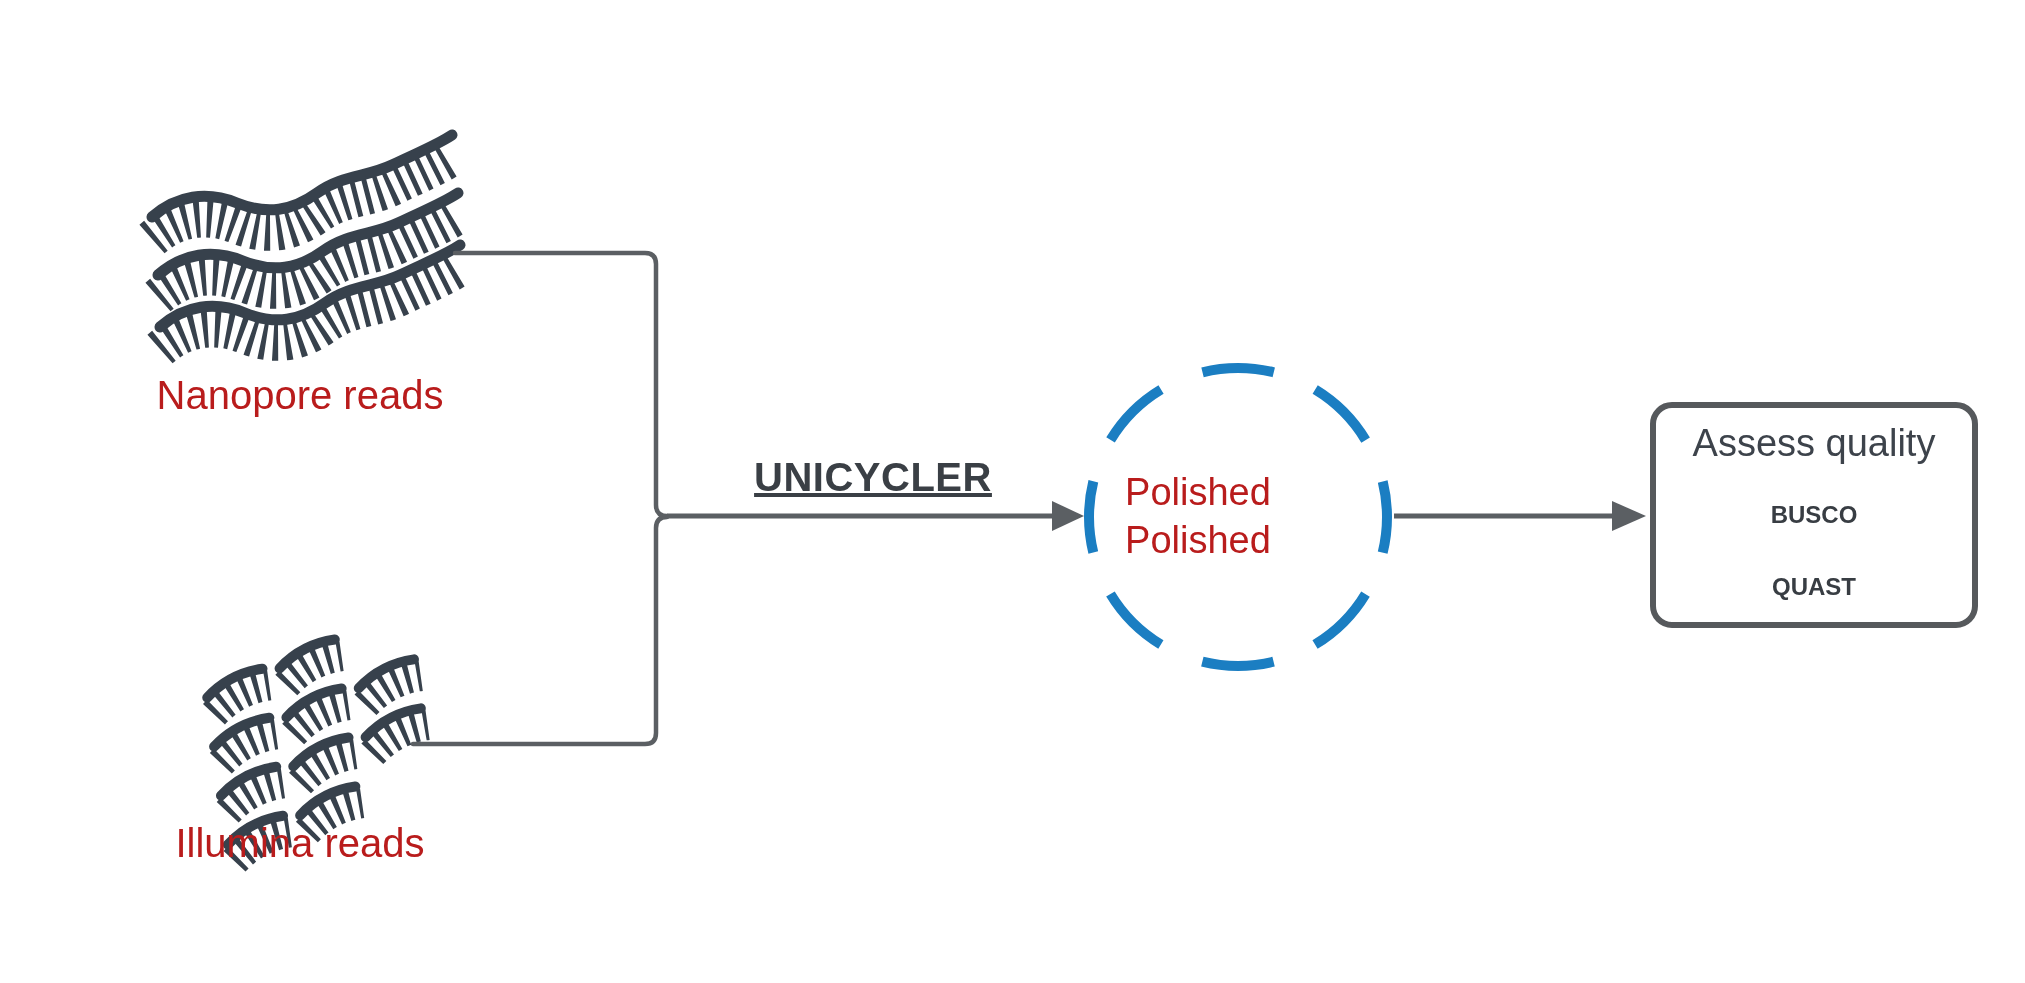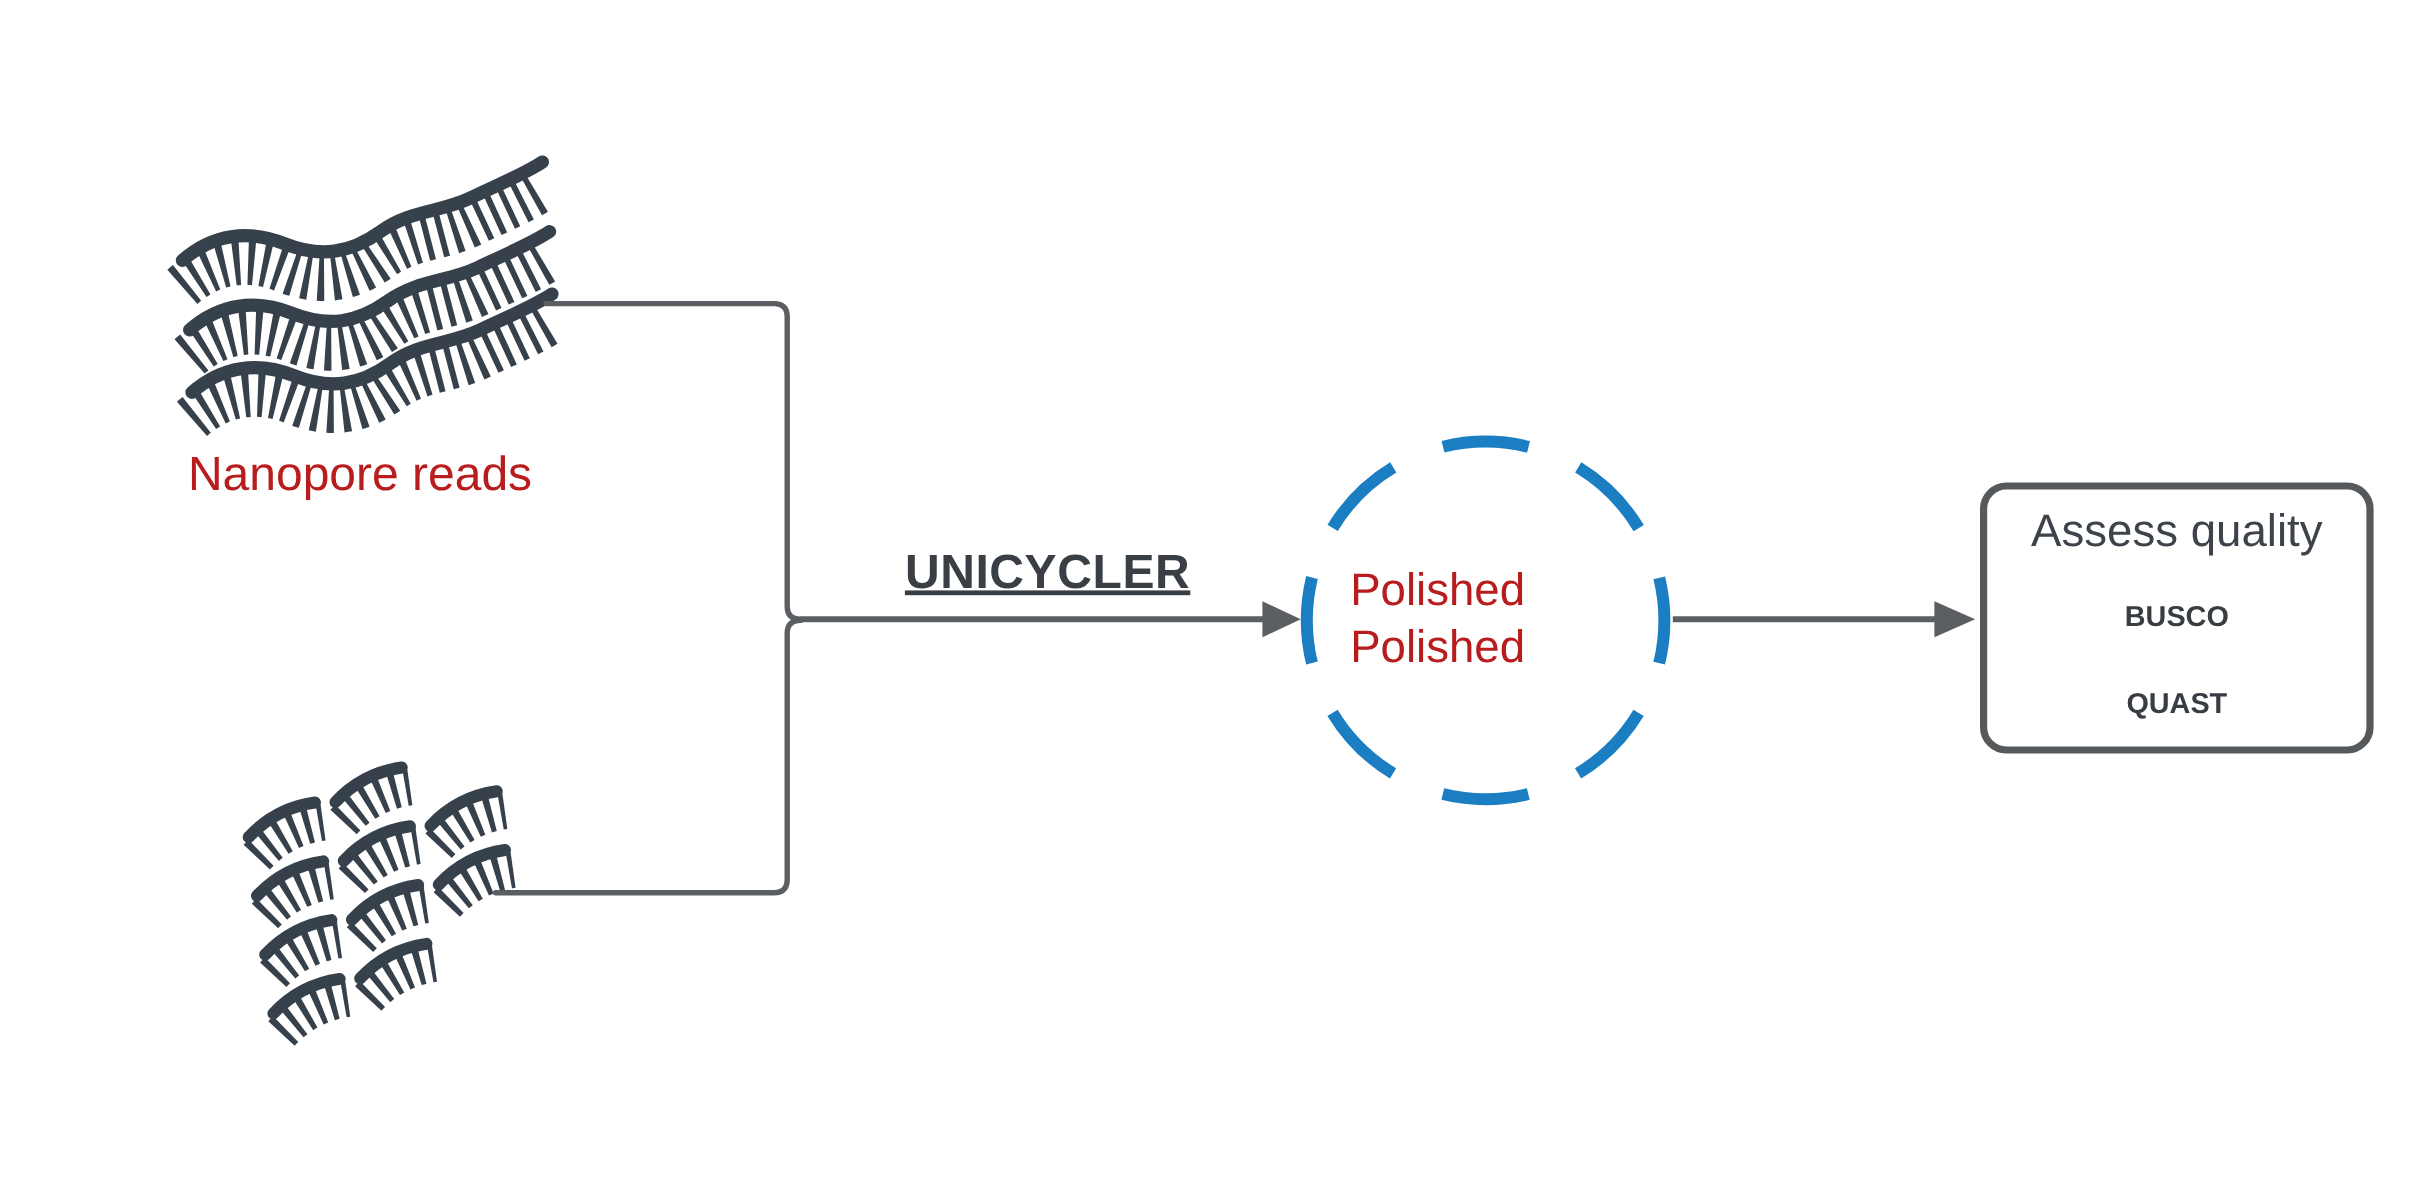--- a/index.html
+++ b/index.html
@@ -79,20 +79,21 @@
     <circle cx="1238" cy="517" r="149" fill="#ffffff" stroke="#1b7ec2" stroke-width="10" stroke-dasharray="72 45" stroke-dashoffset="36"></circle>
 
     <g>
       <line x1="1394" y1="516" x2="1616" y2="516" stroke="#5b5f63" stroke-width="5"></line>
       <polygon points="1612,501 1646,516 1612,531" fill="#5b5f63"></polygon>
     </g>
   </svg>
 
   <div class="lbl reads-label nanopore-label">Nanopore reads</div>
 
+  <div class="lbl reads-label illumina-label">Illumina reads</div>
 
   <div class="lbl unicycler-label">UNICYCLER</div>
 
   <div class="lbl assembly-label">
     <div>Polished</div>
     <div>Polished</div>
   </div>
 
   <div class="qbox">
     <div class="title">Assess quality</div>

